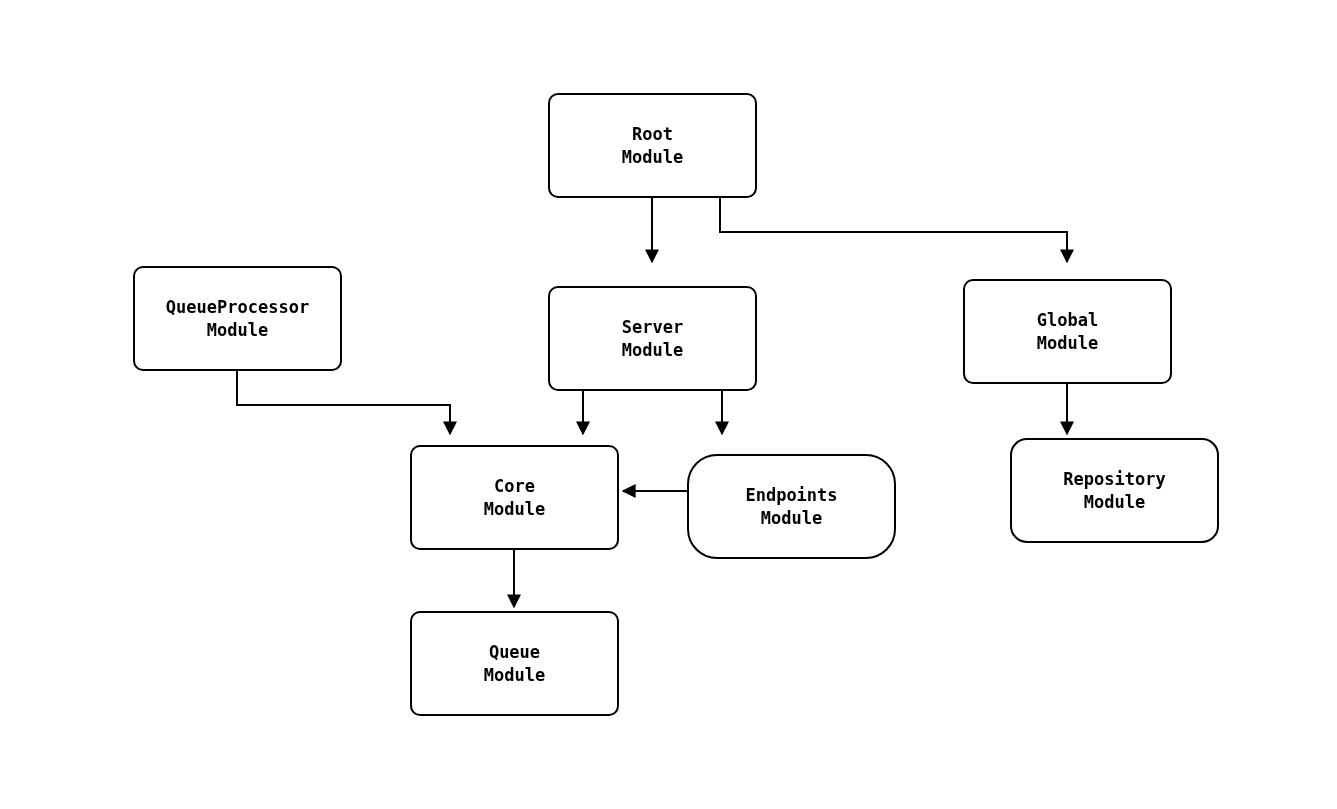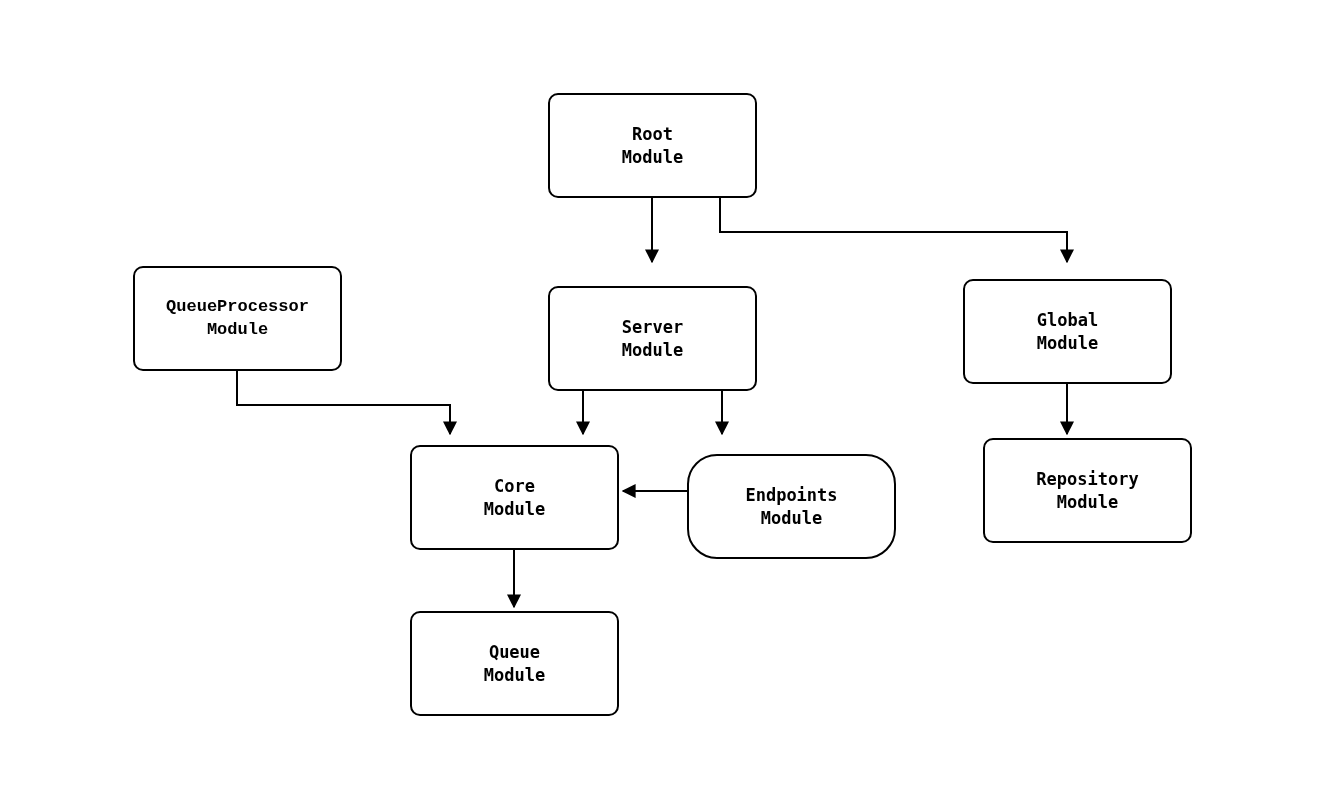--- a/index.html
+++ b/index.html
@@ -36,25 +36,25 @@
     justify-content: center;
     text-align: center;
     font-weight: 700;
     font-size: 17px;
     line-height: 1.35;
     color: #000000;
     white-space: pre-line;
   }
   .node-root          { left: 548px;  top: 93px;  }
   .node-server        { left: 548px;  top: 266px; margin-top: 20px; }
-  .node-queueprocessor{ left: 133px;  top: 266px; font-family: Liberation Mono, monospace; }
+  .node-queueprocessor{ left: 133px;  top: 266px; }
   .node-global        { left: 963px;  top: 279px; }
   .node-core          { left: 410px;  top: 445px; }
   .node-endpoints     { left: 687px;  top: 454px; border-radius: 30px; }
-  .node-repository    { left: 983px;  top: 438px; }
+  .node-repository    { left: 1010px;  top: 438px; border-radius: 17px; }
   .node-queue         { left: 410px;  top: 611px; }
   .edge {
     stroke: #000000;
     stroke-width: 2;
     fill: none;
   }
 </style>
 </head>
 <body>
 

